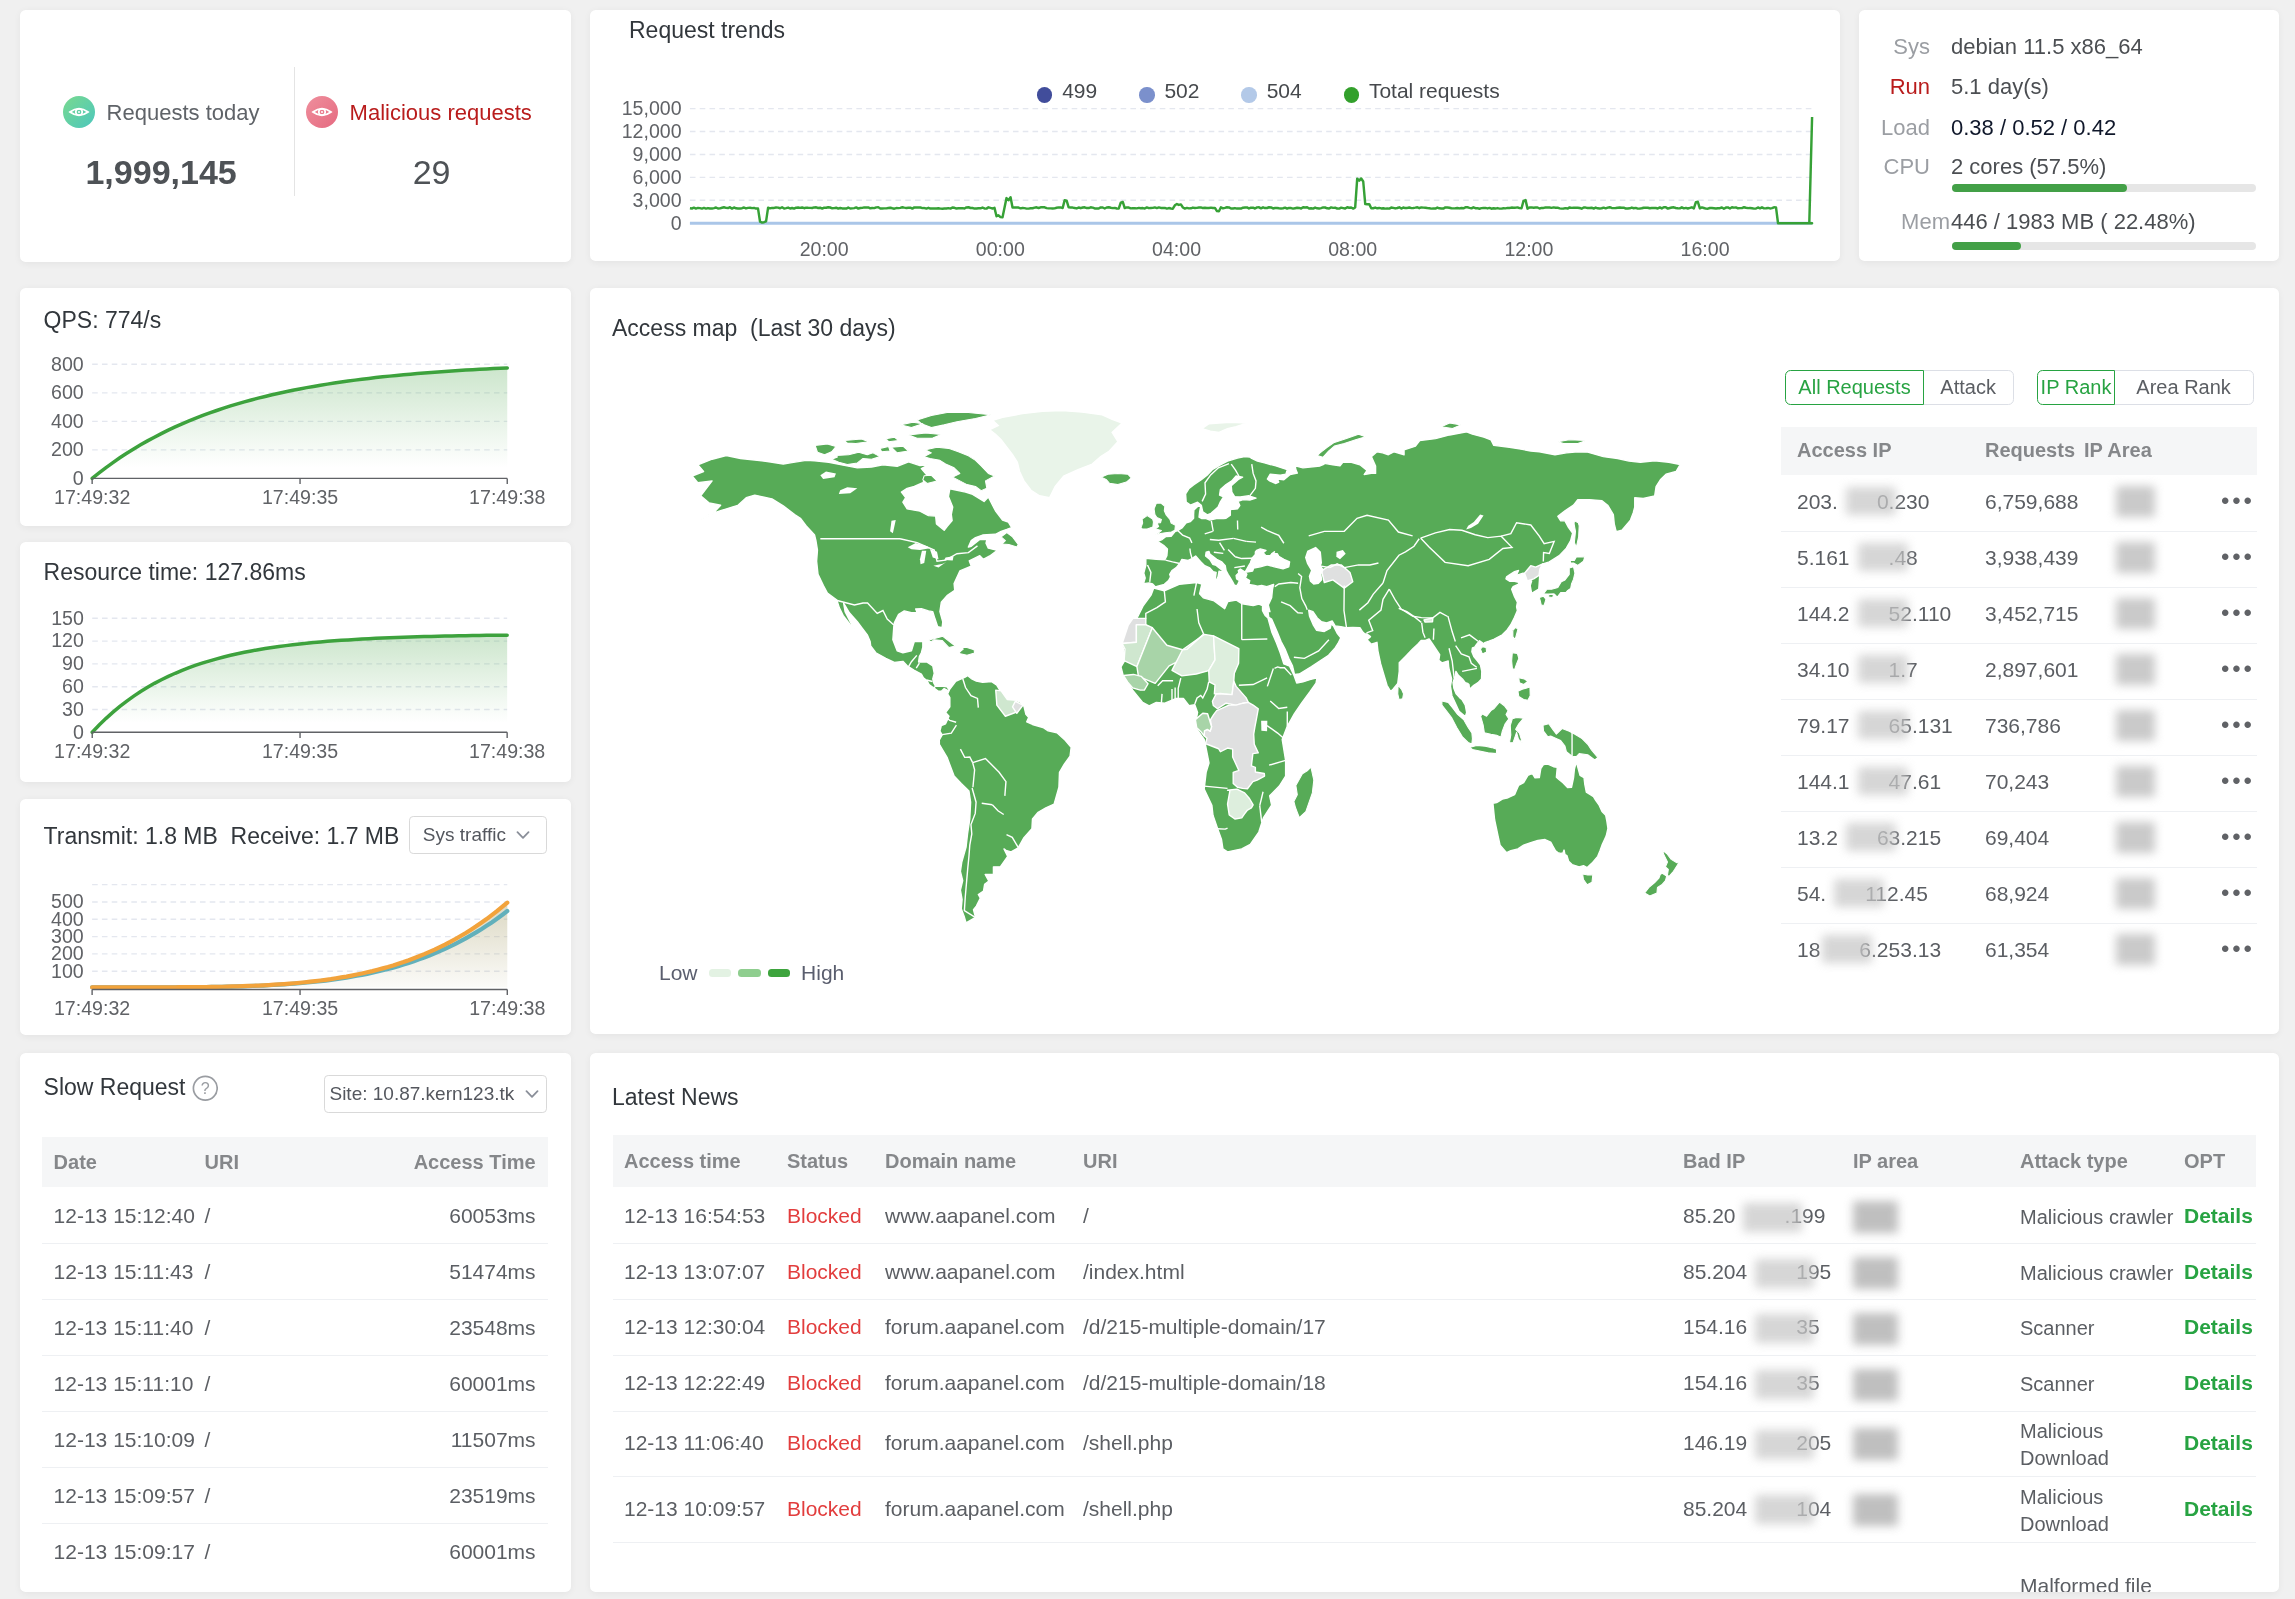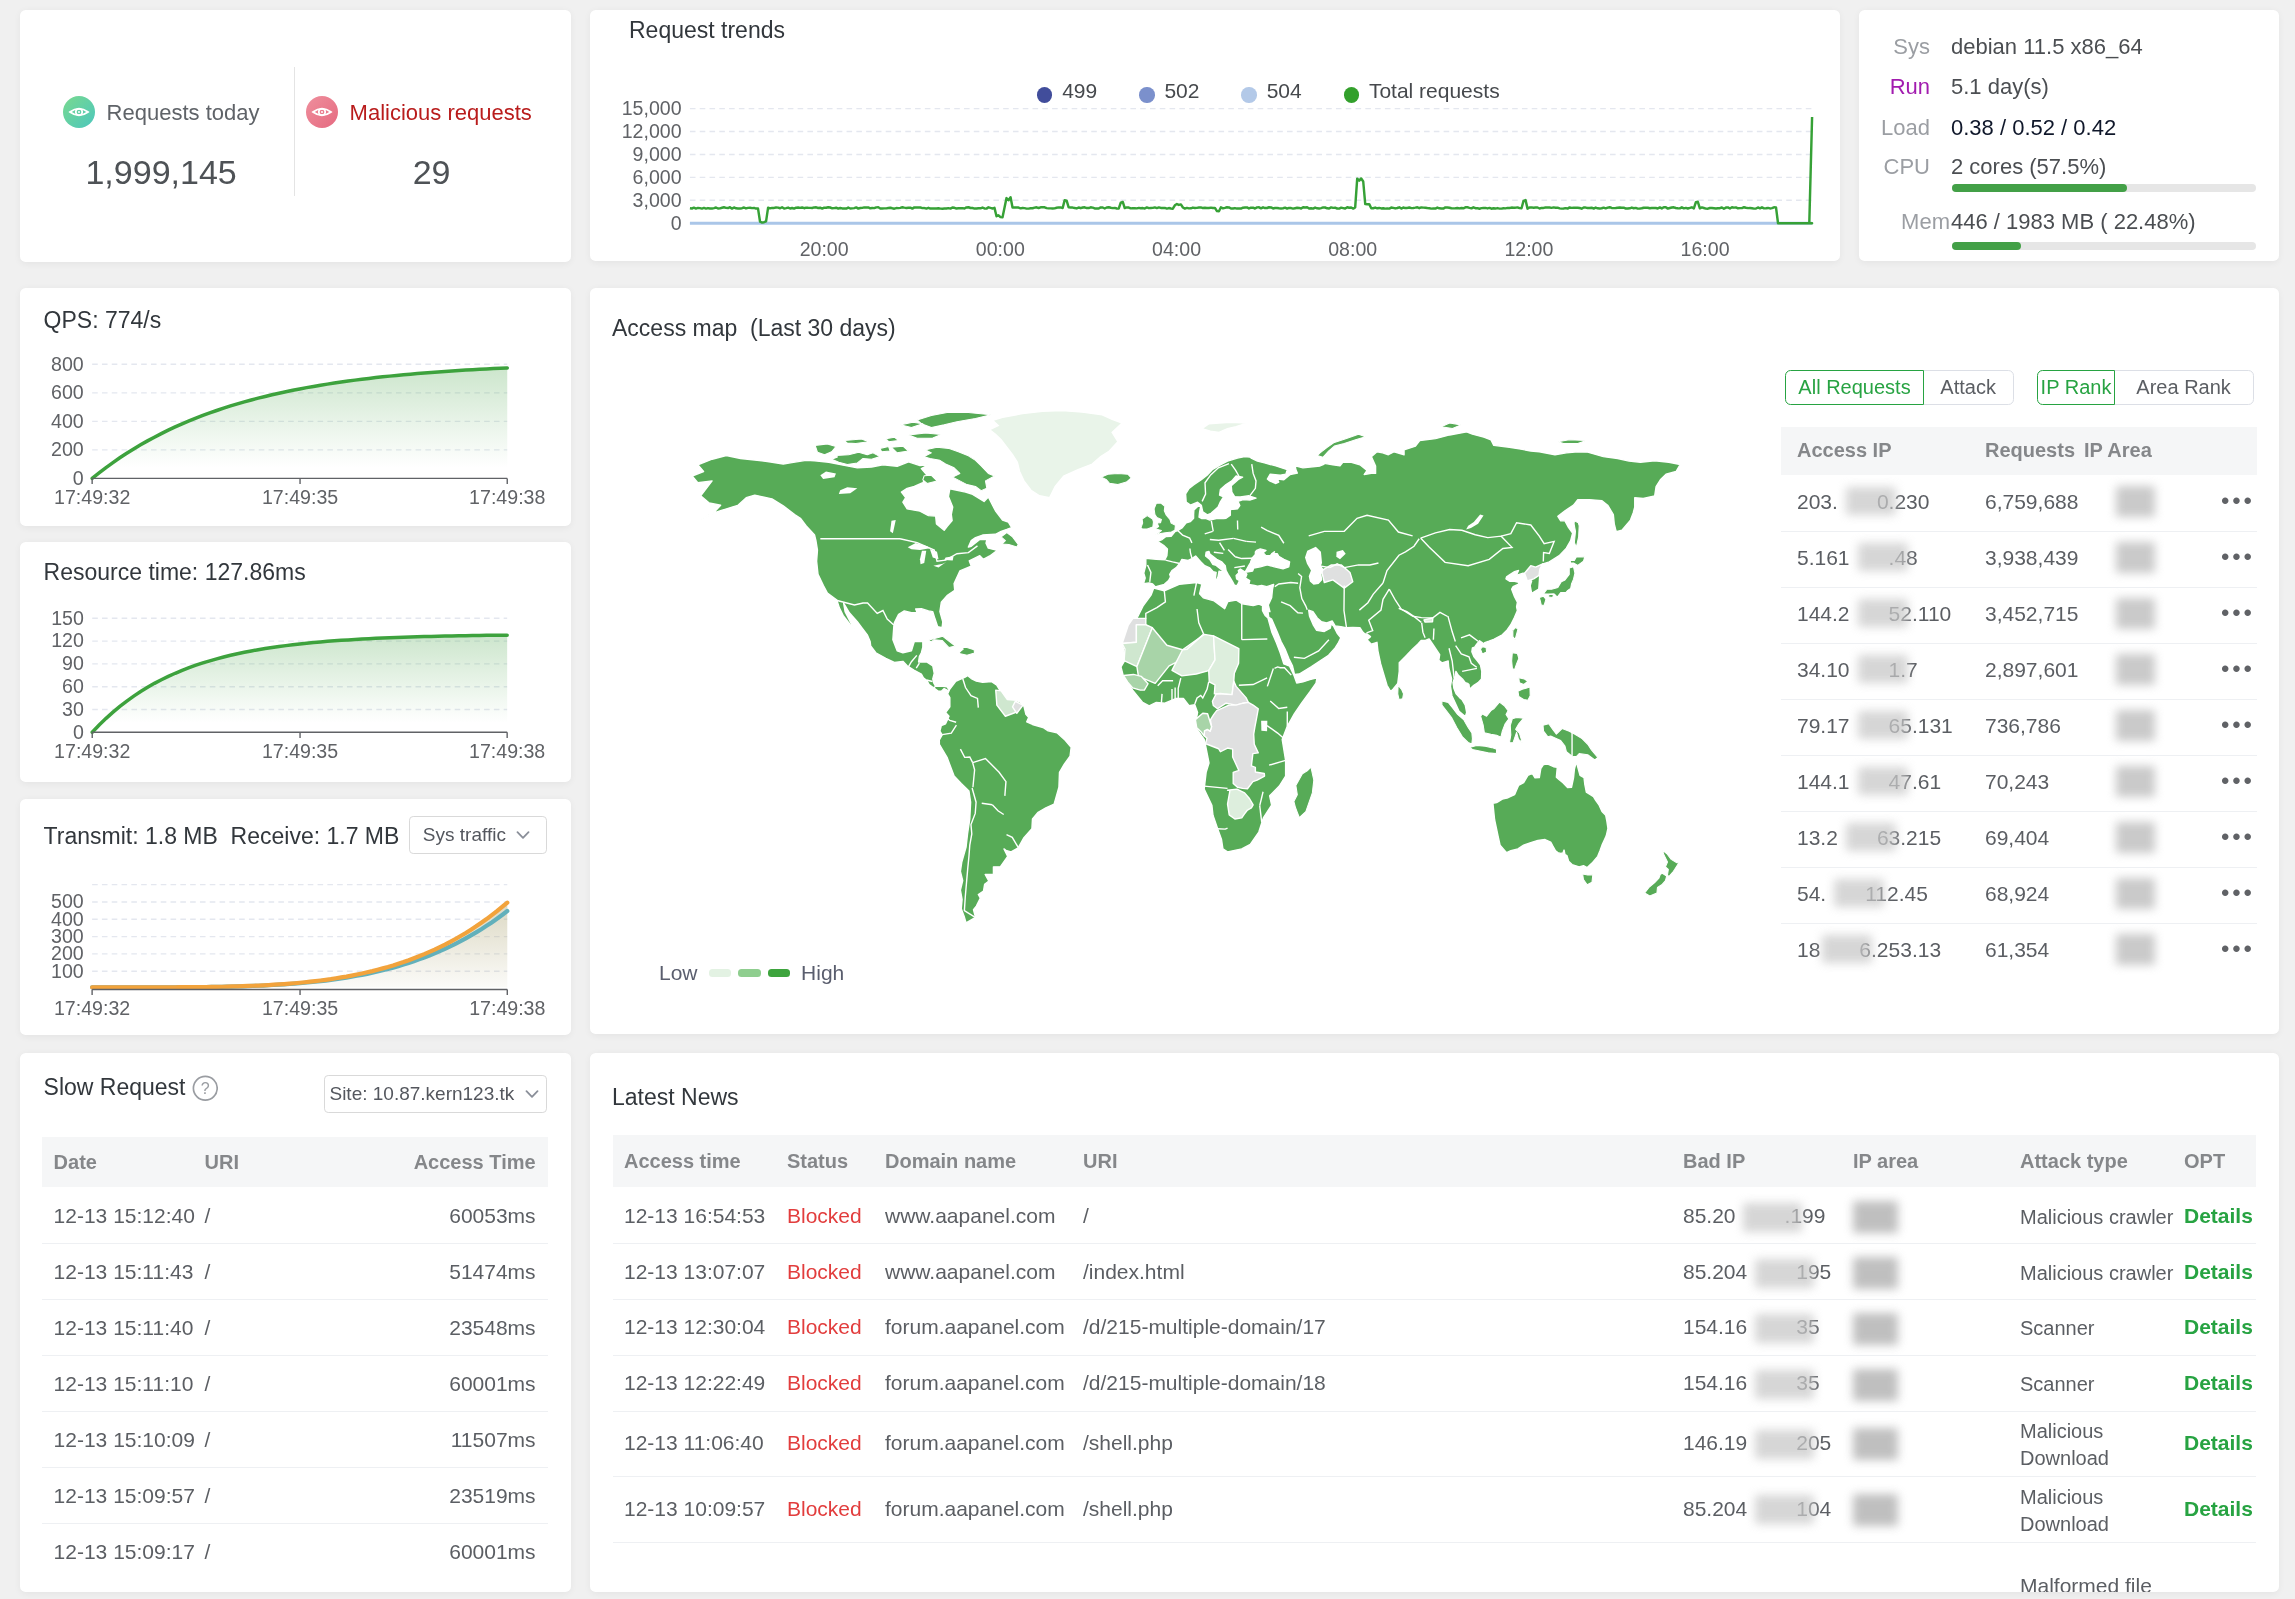--- a/index.html
+++ b/index.html
@@ -20,21 +20,21 @@
 <linearGradient id="pgrad" x1="0" y1="0" x2="1" y2="1">
           <stop offset="0" stop-color="#ef8f9d"></stop>
           <stop offset="1" stop-color="#e56a80"></stop>
         </linearGradient>
 </defs>
     </svg><div style="position:absolute;left:274px;top:57px;width:1.4px;height:129px;background:#e4e4e4"></div><div style="position:absolute;left:43px;top:86px"><svg width="32" height="32" viewBox="0 0 46 46">
         <circle cx="23" cy="23" r="23" fill="url(#ggrad)"></circle>
 <path d="M10 23 Q23 13.5 36 23 Q23 32.5 10 23 Z" fill="none" stroke="#fff" stroke-width="2.6"></path>
 <circle cx="23" cy="23" r="4.6" fill="none" stroke="#fff" stroke-width="2.4"></circle>
 <circle cx="23" cy="23" r="1.4" fill="#fff"></circle>
-      </svg></div><div style="position:absolute;left:87px;top:90px;font-size:22px;color:#5f6368">Requests today</div><div style="position:absolute;left:0px;top:143px;width:283px;text-align:center;font-size:34px;color:#4e5256;font-weight:400">1,999,145</div><div style="position:absolute;left:286px;top:86px"><svg width="32" height="32" viewBox="0 0 46 46">
+      </svg></div><div style="position:absolute;left:87px;top:90px;font-size:22px;color:#5f6368">Requests today</div><div style="position:absolute;left:0px;top:143px;width:283px;text-align:center;font-size:34px;color:#4e5256;font-weight:700">1,999,145</div><div style="position:absolute;left:286px;top:86px"><svg width="32" height="32" viewBox="0 0 46 46">
         <circle cx="23" cy="23" r="23" fill="url(#pgrad)"></circle>
 <path d="M10 23 Q23 13.5 36 23 Q23 32.5 10 23 Z" fill="none" stroke="#fff" stroke-width="2.6"></path>
 <circle cx="23" cy="23" r="4.6" fill="none" stroke="#fff" stroke-width="2.4"></circle>
 <circle cx="23" cy="23" r="1.4" fill="#fff"></circle>
       </svg></div><div style="position:absolute;left:330px;top:90px;font-size:22px;color:#b91c1c">Malicious requests</div><div style="position:absolute;left:272px;top:143px;width:280px;text-align:center;font-size:34px;color:#4e5256;font-weight:500">29</div></div>
 <div class="card" style="left:590px;top:9.8px;width:1250px;height:251px">
     <div class="title" style="position:absolute;left:39px;top:7.7px">Request trends</div>
     <div style="position:absolute;left:447px;top:69px;display:flex;align-items:flex-end;font-size:21px;color:#46494d">
       <span style="width:15.4px;height:15.4px;border-radius:50%;background:#414d9b;display:inline-block;margin-right:9.8px"></span>
       <span style="margin-right:42px">499</span>
@@ -64,21 +64,21 @@
       <text x="1090" y="352" text-anchor="middle" font-size="28" fill="#606266">08:00</text>
       <text x="1342" y="352" text-anchor="middle" font-size="28" fill="#606266">12:00</text>
       <text x="1594" y="352" text-anchor="middle" font-size="28" fill="#606266">16:00</text>
 <polyline points="142,305 1747,305" stroke="#aac6e8" stroke-width="4" fill="none"></polyline>
 <polyline points="142.0,283.5 144.9,283.9 147.7,282.8 150.6,284.0 153.5,283.1 156.3,283.4 159.2,284.1 162.1,283.1 164.9,284.1 167.8,283.3 170.7,284.0 173.5,284.0 176.4,283.3 179.3,282.5 182.1,283.9 185.0,283.7 187.9,282.9 190.7,282.2 193.6,283.0 196.5,283.3 199.3,282.1 202.2,284.1 205.1,282.4 207.9,283.6 210.8,283.9 213.7,283.9 216.5,283.5 219.4,282.5 222.2,283.8 225.1,283.0 228.0,282.8 230.8,283.4 233.7,283.0 236.6,284.0 239.4,284.0 242.3,302.8 245.2,304.0 248.0,303.5 250.9,302.4 253.8,282.7 256.6,283.7 259.5,283.0 262.4,283.1 265.2,282.4 268.1,282.7 271.0,283.6 273.8,282.1 276.7,283.9 279.6,283.3 282.4,282.6 285.3,283.9 288.2,283.2 291.0,284.1 293.9,282.8 296.8,282.6 299.6,283.0 302.5,282.4 305.4,283.5 308.2,282.7 311.1,282.9 314.0,283.0 316.8,283.2 319.7,282.4 322.6,282.2 325.4,283.2 328.3,282.8 331.2,284.0 334.0,282.7 336.9,282.8 339.8,282.1 342.6,282.5 345.5,283.6 348.4,283.4 351.2,282.8 354.1,284.1 357.0,283.2 359.8,283.8 362.7,283.9 365.6,284.0 368.4,282.6 371.3,283.9 374.2,283.7 377.0,283.4 379.9,282.4 382.8,284.0 385.6,283.2 388.5,283.0 391.3,282.3 394.2,282.5 397.1,282.4 399.9,283.6 402.8,283.3 405.7,283.4 408.5,282.3 411.4,282.2 414.3,283.9 417.1,283.8 420.0,283.7 422.9,283.7 425.7,283.2 428.6,282.9 431.5,283.6 434.3,284.2 437.2,283.3 440.1,283.4 442.9,283.0 445.8,282.2 448.7,282.7 451.5,283.1 454.4,282.9 457.3,282.8 460.1,284.1 463.0,282.3 465.9,282.6 468.7,282.4 471.6,282.5 474.5,283.4 477.3,283.3 480.2,284.0 483.1,282.9 485.9,284.0 488.8,284.0 491.7,283.7 494.5,283.8 497.4,283.5 500.3,284.1 503.1,284.2 506.0,283.9 508.9,284.0 511.7,283.4 514.6,284.1 517.5,282.4 520.3,282.9 523.2,283.9 526.1,283.6 528.9,283.5 531.8,283.4 534.7,283.9 537.5,282.4 540.4,282.1 543.2,283.2 546.1,283.2 549.0,284.0 551.8,284.0 554.7,283.5 557.6,283.6 560.4,282.5 563.3,283.8 566.2,284.1 569.0,282.2 571.9,283.1 574.8,283.9 577.6,283.0 580.5,295.0 583.4,293.6 586.2,296.2 589.1,296.6 592.0,282.6 594.8,269.0 597.7,272.1 600.6,267.9 603.4,282.4 606.3,282.5 609.2,282.5 612.0,282.6 614.9,283.7 617.8,283.1 620.6,283.4 623.5,284.1 626.4,284.1 629.2,283.6 632.1,283.6 635.0,282.7 637.8,282.2 640.7,283.2 643.6,282.2 646.4,282.1 649.3,282.2 652.2,283.4 655.0,283.7 657.9,283.7 660.8,283.8 663.6,283.7 666.5,282.9 669.4,282.3 672.2,282.4 675.1,283.2 678.0,272.0 680.8,272.6 683.7,282.3 686.6,282.5 689.4,282.6 692.3,283.2 695.2,283.8 698.0,282.5 700.9,283.5 703.8,282.5 706.6,282.2 709.5,283.3 712.3,283.3 715.2,282.2 718.1,282.7 720.9,283.8 723.8,283.9 726.7,283.9 729.5,282.3 732.4,282.5 735.3,283.9 738.1,282.5 741.0,282.1 743.9,282.8 746.7,283.4 749.6,283.0 752.5,283.9 755.3,284.1 758.2,275.5 761.1,274.6 763.9,283.3 766.8,282.4 769.7,282.5 772.5,283.7 775.4,283.6 778.3,283.6 781.1,283.7 784.0,283.0 786.9,283.6 789.7,283.3 792.6,283.9 795.5,282.3 798.3,283.4 801.2,283.2 804.1,283.0 806.9,282.3 809.8,283.3 812.7,282.3 815.5,283.1 818.4,283.1 821.3,283.1 824.1,284.1 827.0,283.3 829.9,283.8 832.7,284.2 835.6,279.3 838.5,277.5 841.3,278.8 844.2,278.0 847.1,282.5 849.9,284.0 852.8,283.0 855.7,283.7 858.5,283.6 861.4,282.6 864.2,283.1 867.1,283.0 870.0,282.6 872.8,282.3 875.7,283.3 878.6,282.9 881.4,283.1 884.3,283.1 887.2,282.7 890.0,283.2 892.9,283.1 895.8,287.7 898.6,287.9 901.5,282.2 904.4,283.6 907.2,283.0 910.1,282.2 913.0,282.4 915.8,283.9 918.7,283.9 921.6,283.3 924.4,284.0 927.3,283.7 930.2,284.0 933.0,282.8 935.9,282.5 938.8,282.3 941.6,283.9 944.5,282.7 947.4,282.8 950.2,283.9 953.1,282.3 956.0,282.2 958.8,283.7 961.7,282.2 964.6,283.3 967.4,283.2 970.3,282.1 973.2,282.4 976.0,283.8 978.9,283.3 981.8,283.1 984.6,283.5 987.5,283.8 990.4,283.5 993.2,282.7 996.1,284.1 999.0,283.0 1001.8,283.3 1004.7,284.1 1007.6,283.5 1010.4,282.9 1013.3,283.1 1016.2,284.0 1019.0,282.1 1021.9,282.5 1024.8,282.2 1027.6,284.0 1030.5,283.6 1033.3,284.1 1036.2,282.6 1039.1,283.6 1041.9,283.9 1044.8,283.3 1047.7,282.3 1050.5,282.5 1053.4,283.6 1056.3,283.9 1059.1,282.3 1062.0,283.0 1064.9,282.7 1067.7,284.0 1070.6,284.1 1073.5,282.7 1076.3,283.3 1079.2,284.0 1082.1,282.2 1084.9,282.9 1087.8,282.5 1090.7,284.0 1093.5,282.4 1096.4,241.2 1099.3,244.1 1102.1,240.9 1105.0,245.3 1107.9,277.5 1110.7,277.9 1113.6,277.7 1116.5,283.5 1119.3,283.5 1122.2,282.6 1125.1,283.6 1127.9,283.1 1130.8,283.8 1133.7,283.5 1136.5,284.1 1139.4,283.7 1142.3,284.1 1145.1,282.6 1148.0,283.0 1150.9,283.8 1153.7,283.2 1156.6,282.2 1159.5,284.0 1162.3,282.5 1165.2,283.3 1168.1,283.1 1170.9,282.4 1173.8,283.4 1176.7,283.1 1179.5,282.7 1182.4,282.1 1185.2,283.5 1188.1,282.4 1191.0,282.7 1193.8,282.9 1196.7,283.3 1199.6,283.5 1202.4,284.1 1205.3,283.9 1208.2,284.0 1211.0,282.6 1213.9,283.6 1216.8,283.8 1219.6,284.0 1222.5,282.4 1225.4,282.4 1228.2,282.8 1231.1,283.6 1234.0,283.7 1236.8,283.6 1239.7,283.2 1242.6,283.8 1245.4,283.2 1248.3,283.6 1251.2,282.2 1254.0,282.2 1256.9,283.0 1259.8,283.7 1262.6,282.2 1265.5,283.5 1268.4,283.4 1271.2,284.2 1274.1,283.4 1277.0,283.2 1279.8,283.1 1282.7,283.8 1285.6,283.1 1288.4,284.2 1291.3,283.6 1294.2,284.0 1297.0,283.3 1299.9,284.1 1302.8,284.1 1305.6,283.5 1308.5,283.7 1311.4,283.0 1314.2,283.1 1317.1,282.6 1320.0,282.8 1322.8,282.7 1325.7,282.3 1328.6,283.4 1331.4,283.5 1334.3,273.0 1337.2,271.9 1340.0,284.1 1342.9,282.4 1345.8,282.3 1348.6,282.9 1351.5,282.6 1354.3,282.5 1357.2,283.9 1360.1,283.1 1362.9,283.1 1365.8,282.4 1368.7,282.5 1371.5,282.5 1374.4,283.0 1377.3,282.3 1380.1,282.8 1383.0,282.7 1385.9,283.7 1388.7,284.1 1391.6,283.9 1394.5,283.4 1397.3,284.0 1400.2,282.4 1403.1,283.0 1405.9,282.9 1408.8,282.9 1411.7,282.8 1414.5,283.2 1417.4,284.2 1420.3,282.5 1423.1,282.6 1426.0,283.1 1428.9,283.1 1431.7,282.8 1434.6,284.0 1437.5,282.6 1440.3,283.6 1443.2,284.0 1446.1,283.6 1448.9,282.7 1451.8,283.7 1454.7,282.6 1457.5,282.1 1460.4,283.1 1463.3,283.4 1466.1,283.2 1469.0,282.8 1471.9,282.6 1474.7,282.9 1477.6,282.8 1480.5,284.0 1483.3,283.9 1486.2,283.6 1489.1,282.6 1491.9,283.5 1494.8,283.0 1497.7,284.1 1500.5,284.0 1503.4,283.6 1506.2,282.8 1509.1,282.7 1512.0,282.8 1514.8,283.6 1517.7,283.1 1520.6,283.2 1523.4,283.2 1526.3,283.9 1529.2,282.3 1532.0,283.8 1534.9,282.1 1537.8,282.2 1540.6,284.1 1543.5,283.2 1546.4,282.5 1549.2,282.2 1552.1,283.2 1555.0,283.6 1557.8,283.7 1560.7,282.2 1563.6,283.7 1566.4,283.0 1569.3,283.9 1572.2,283.1 1575.0,282.2 1577.9,283.9 1580.8,274.9 1583.6,274.3 1586.5,283.7 1589.4,282.3 1592.2,283.2 1595.1,284.1 1598.0,284.2 1600.8,283.2 1603.7,283.2 1606.6,283.5 1609.4,283.9 1612.3,283.5 1615.2,283.5 1618.0,282.4 1620.9,284.2 1623.8,282.6 1626.6,282.4 1629.5,283.9 1632.4,282.2 1635.2,282.7 1638.1,282.3 1641.0,283.6 1643.8,283.4 1646.7,283.4 1649.6,282.1 1652.4,282.9 1655.3,283.4 1658.2,283.3 1661.0,283.6 1663.9,284.1 1666.8,284.0 1669.6,282.4 1672.5,283.6 1675.3,282.2 1678.2,283.7 1681.1,283.6 1683.9,283.1 1686.8,283.8 1689.7,283.4 1692.5,282.2 1695.4,282.3 1698.3,305.0 1701.1,305.0 1704.0,305.0 1706.9,305.0 1709.7,305.0 1712.6,305.0 1715.5,305.0 1718.3,305.0 1721.2,305.0 1724.1,305.0 1726.9,305.0 1729.8,305.0 1732.7,305.0 1735.5,305.0 1738.4,305.0 1741.3,305.0 1744.1,305.0 1747.0,305.0 1743.0,305.0 1747.0,153.0" fill="none" stroke="#36a136" stroke-width="3.5" stroke-linejoin="round"></polyline>
 </svg>
   </div>
 <div class="card" style="left:1859px;top:9.8px;width:420px;height:251px">
     <div style="position:absolute;right:349px;top:24.5px;font-size:22px;color:#9b9ea3;text-align:right;width:63px">Sys</div>
     <div style="position:absolute;left:92px;top:24.5px;font-size:22px;color:#4b4e52;font-weight:500">debian 11.5 x86_64</div>
-    <div style="position:absolute;right:349px;top:64px;font-size:22px;color:#a21caf;text-align:right;width:63px">Run</div>
+    <div style="position:absolute;right:349px;top:64px;font-size:22px;color:#b91c1c;text-align:right;width:63px">Run</div>
     <div style="position:absolute;left:92px;top:64px;font-size:22px;color:#4b4e52;font-weight:500">5.1 day(s)</div>
     <div style="position:absolute;right:349px;top:105px;font-size:22px;color:#9b9ea3;text-align:right;width:63px">Load</div>
     <div style="position:absolute;left:92px;top:105px;font-size:22px;color:#0f172a;font-weight:500">0.38 / 0.52 / 0.42</div>
     <div style="position:absolute;right:349px;top:144px;font-size:22px;color:#9b9ea3;text-align:right;width:63px">CPU</div>
     <div style="position:absolute;left:92px;top:144px;font-size:22px;color:#4b4e52;font-weight:500">2 cores (57.5%)</div>
     <div style="position:absolute;right:329px;top:199px;font-size:22px;color:#9b9ea3;text-align:right;width:63px">Mem</div>
     <div style="position:absolute;left:92px;top:199px;font-size:22px;color:#4b4e52;font-weight:500">446 / 1983 MB ( 22.48%)</div>
     <div style="position:absolute;left:93px;top:174px;width:304px;height:8.4px;background:#e6e6e6;border-radius:4.2px"></div>
     <div style="position:absolute;left:93px;top:174px;width:175px;height:8.4px;background:#43a047;border-radius:4.2px"></div>
     <div style="position:absolute;left:93px;top:232px;width:304px;height:8.4px;background:#e6e6e6;border-radius:4.2px"></div>

